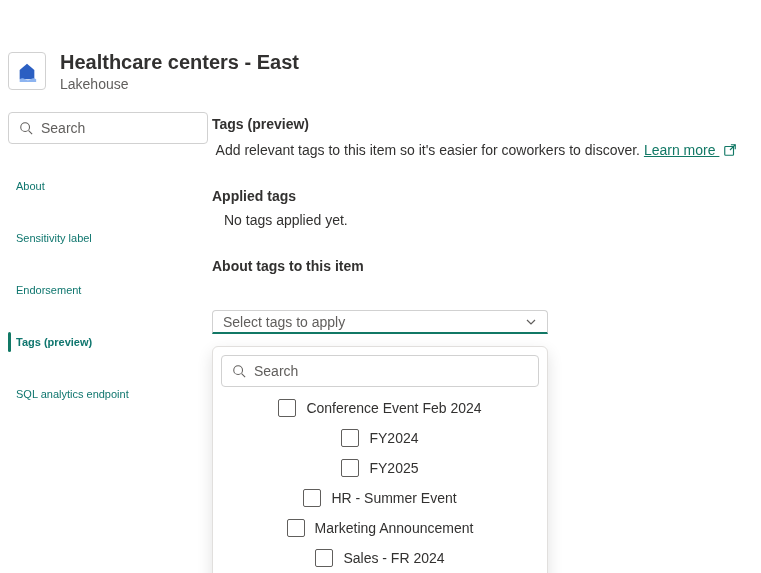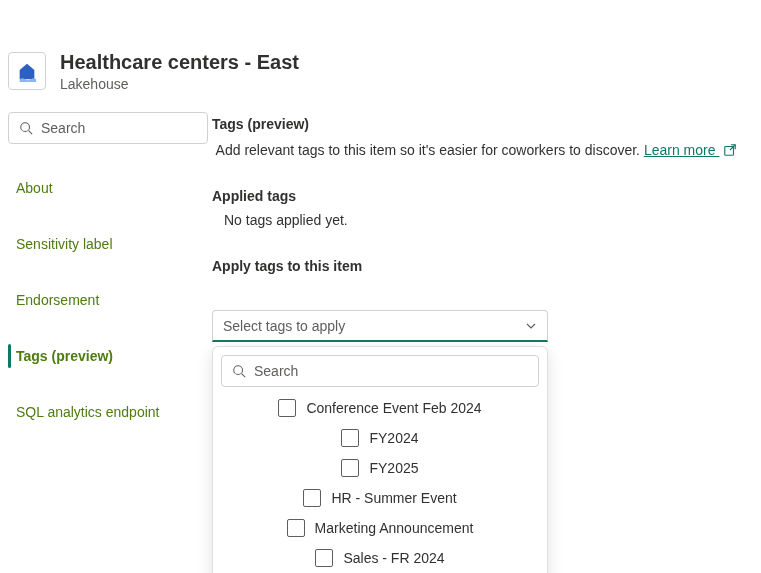--- a/index.html
+++ b/index.html
@@ -63,22 +63,22 @@
     flex: 1;
     font-size: 14px;
     color: #323130;
     padding: 0;
     background: transparent;
   }
   .search-box input::placeholder { color: #605e5c; }
   .nav-item {
     padding: 10px 8px 10px 8px;
     cursor: pointer;
-    font-size: 14px;
-    color: #4d7c0f;
+    font-size: 11px;
+    color: #0f766e;
     position: relative;
   }
   .nav-item + .nav-item { margin-top: 20px; }
   .nav-item.active { font-weight: 600; }
   .nav-item.active::before {
     content: "";
     position: absolute;
     left: 0;
     top: 6px;
     bottom: 6px;
@@ -94,21 +94,21 @@
   .section-desc { font-size: 14px; margin-bottom: 30px; text-align: center; }
   .link { color: #117865; text-decoration: underline; cursor: pointer; }
   .ext-icon { width: 14px; height: 14px; vertical-align: -2px; margin-left: 4px; color: #117865; }
   .sub-title { font-weight: 600; font-size: 14px; margin-bottom: 8px; }
   .static-text { font-size: 14px; margin-bottom: 30px; margin-left: 12px; }
   .dropdown-wrap { position: relative; width: 336px; }
   .dropdown-trigger {
     border: 1px solid #d1d1d1;
     border-bottom: 2px solid #117865;
     border-radius: 4px 4px 0 0;
-    height: 32px;
+    height: 24px;
     display: flex;
     align-items: center;
     justify-content: space-between;
     padding: 0 10px;
     cursor: pointer;
     font-size: 14px;
     color: #605e5c;
     margin-top: 36px;
   }
   .dropdown-trigger svg { width: 12px; height: 12px; }
@@ -195,21 +195,21 @@
       <svg class="ext-icon" viewBox="0 0 16 16">
         <rect x="2" y="4" width="10" height="10" stroke="#117865" stroke-width="1.3" fill="none" rx="1"></rect>
         <path d="M9 2 L14 2 L14 7" stroke="#117865" stroke-width="1.3" fill="none"></path>
         <line x1="14" y1="2" x2="8" y2="8" stroke="#117865" stroke-width="1.3"></line>
       </svg>
     </div>
 
     <div class="sub-title">Applied tags</div>
     <div class="static-text">No tags applied yet.</div>
 
-    <div class="sub-title">Apply tags to this item</div>
+    <div class="sub-title">About tags to this item</div>
 
     <div class="dropdown-wrap">
       <div class="dropdown-trigger">
         <span>Select tags to apply</span>
         <svg viewBox="0 0 12 12">
           <path d="M2 4 L6 8 L10 4" stroke="#605e5c" stroke-width="1.2" fill="none"></path>
         </svg>
       </div>
 
       <div class="dropdown-menu">

